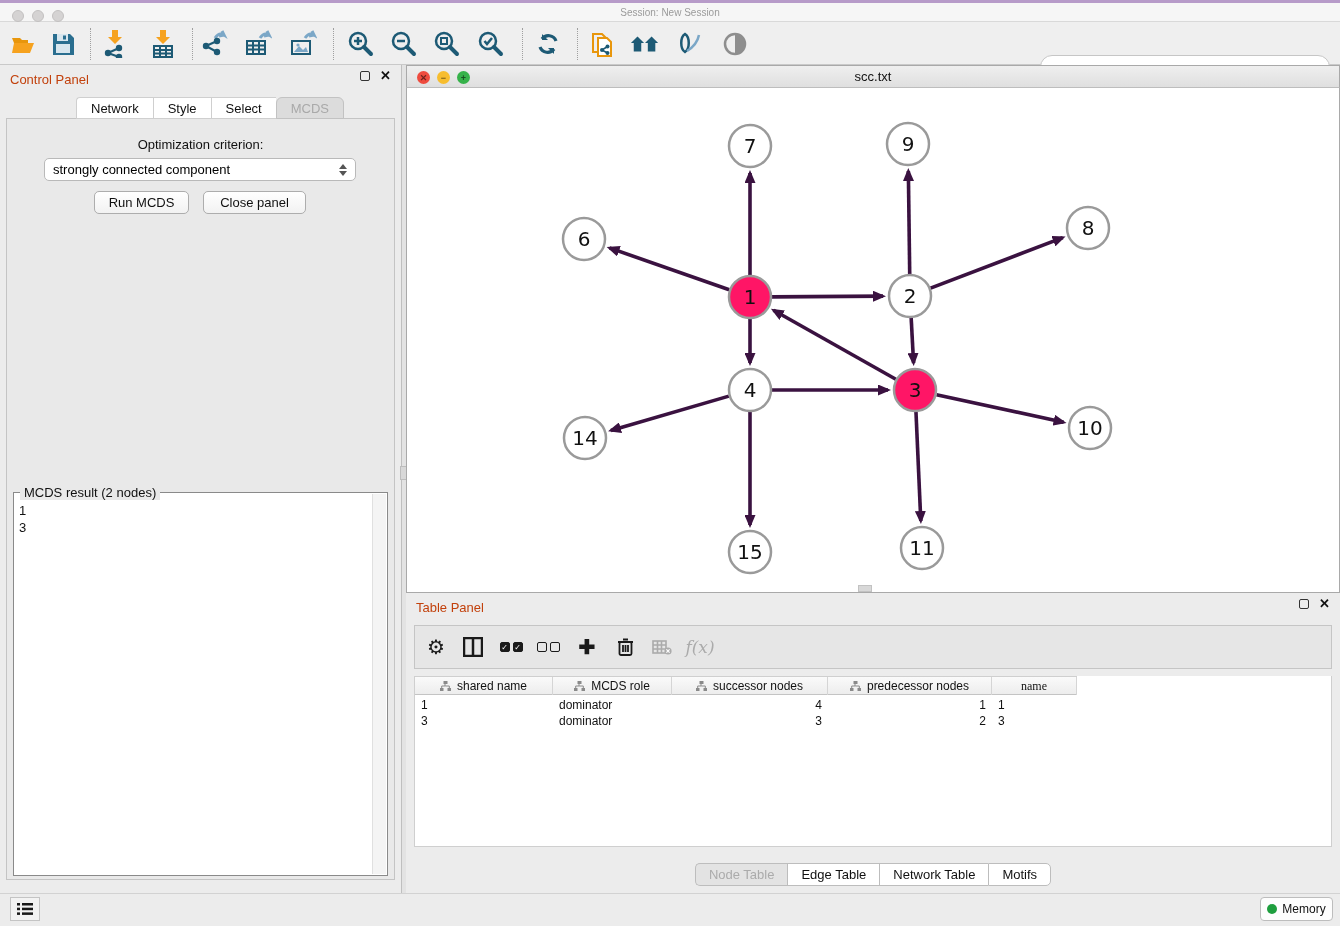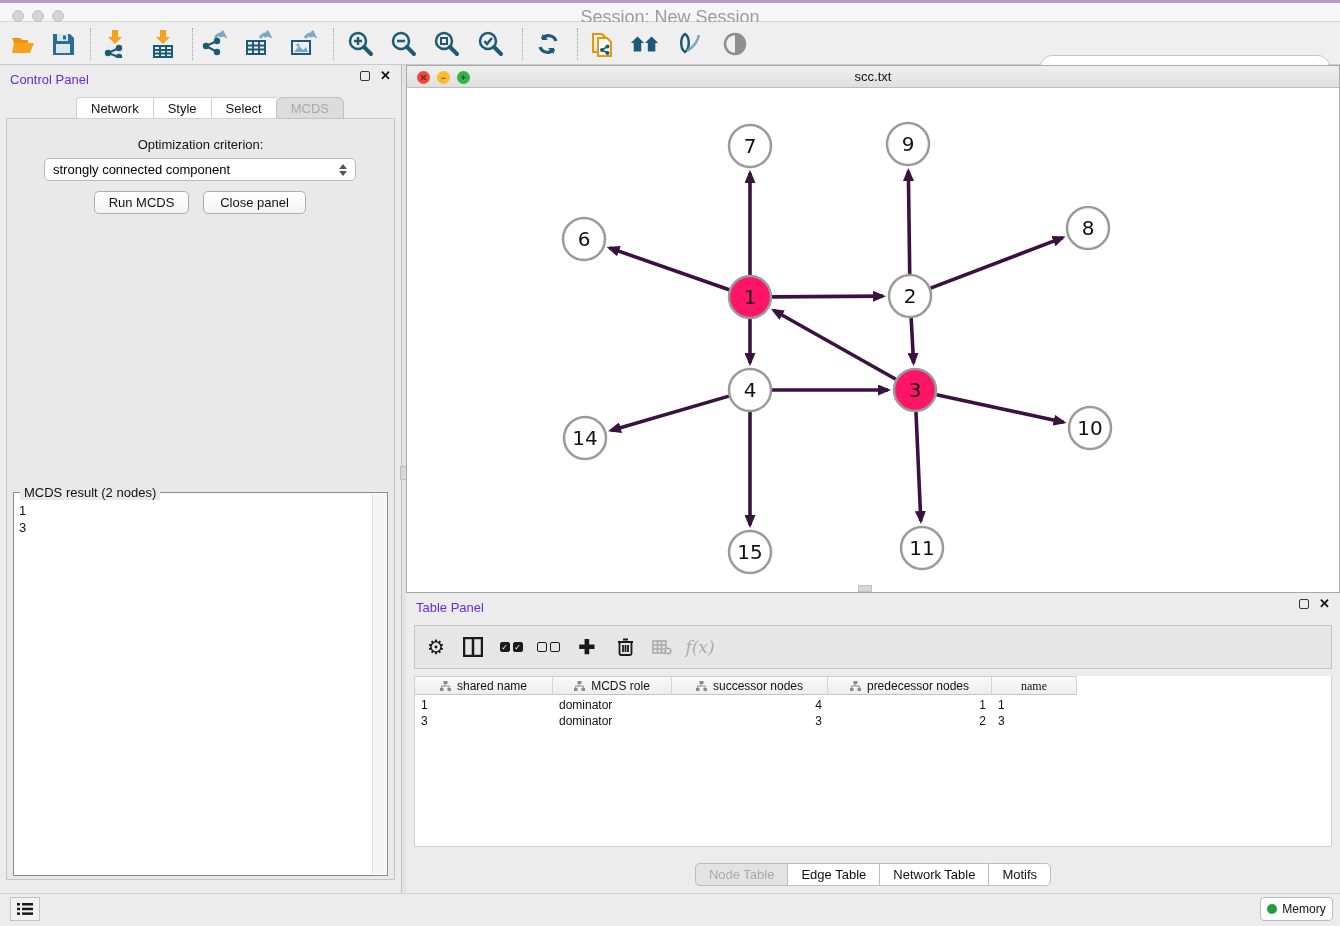--- a/index.html
+++ b/index.html
@@ -3,34 +3,34 @@
 <meta charset="utf-8">
 <style>
   * { margin:0; padding:0; box-sizing:border-box; }
   html,body { width:1340px; height:926px; overflow:hidden; font-family:"Liberation Sans", sans-serif; background:#ECECEC; }
   .abs { position:absolute; }
 
   
   #titlebar { left:0; top:0; width:1340px; height:22px; background:#F6F6F6; border-top:3px solid #B79BC9; border-bottom:1px solid #D9D9D9; }
   .tl-dot { width:12px; height:12px; border-radius:50%; background:#D5D3D3; border:1px solid #C3C1C1; display:inline-block; }
   #tl-group { left:12px; top:7px; display:flex; gap:8px; }
-  #win-title { width:1340px; top:4px; text-align:center; color:#9B9B9B; font-size:18px; }
+  #win-title { width:1340px; top:4px; text-align:center; color:#9B9B9B; font-size:10px; }
 
   
   #toolbar { left:0; top:22px; width:1340px; height:43px; background:#EFEFEF; border-bottom:1px solid #C9C9C9; }
   .tb-icon { position:absolute; top:8px; width:30px; height:28px; display:flex; align-items:center; justify-content:center; cursor:pointer; }
   .tb-sep { position:absolute; top:6px; width:1px; height:32px; border-left:1px dotted #9F9F9F; }
   #search-box { left:1040px; top:33px; width:290px; height:24px; background:#fff; border:1px solid #C6C6C6; border-radius:12px; display:flex; align-items:center; padding-left:8px; }
   #search-box .mag { color:#8E8E8E; font-size:13px; margin-right:4px; }
   #search-input { border:none; outline:none; flex:1; font-size:12px; background:transparent; height:20px; }
 
   
   #control-panel { left:0; top:65px; width:401px; height:828px; background:#ECECEC; }
   #cp-header { left:0; top:65px; width:401px; height:28px; }
-  .panel-title { font-size:13px; color:#6d28d9; }
+  .panel-title { font-size:13px; color:#c2410c; }
   .panel-btns { position:absolute; right:10px; top:6px; display:flex; gap:10px; align-items:center; }
   .float-box { width:10px; height:10px; border:1.5px solid #333; border-radius:2px; cursor:pointer; }
   .close-x { font-size:13px; font-weight:bold; color:#111; cursor:pointer; line-height:10px; }
   #cp-tabs { left:76px; top:97px; display:flex; }
   .cp-tab { height:22px; padding:0 14px; background:#fff; border:1px solid #CFCFCF; border-right:none; font-size:13px; display:flex; align-items:center; cursor:pointer; color:#111; }
   .cp-tab:first-child { border-radius:4px 0 0 0; }
   .cp-tab.selected { background:#DCDCDC; color:#A9A9A9; border:1px solid #C2C2C2; border-radius:6px 6px 0 0; }
   #cp-content { left:6px; top:118px; width:389px; height:762px; background:#E9E9E9; border:1px solid #C4C4C4; }
   #opt-label { left:0; top:137px; width:401px; text-align:center; font-size:13px; color:#111; }
   #criterion-select { left:44px; top:158px; width:312px; height:23px; background:#fff; border:1px solid #B9B9B9; border-radius:5px; display:flex; align-items:center; padding:0 8px; font-size:13px; cursor:pointer; }

